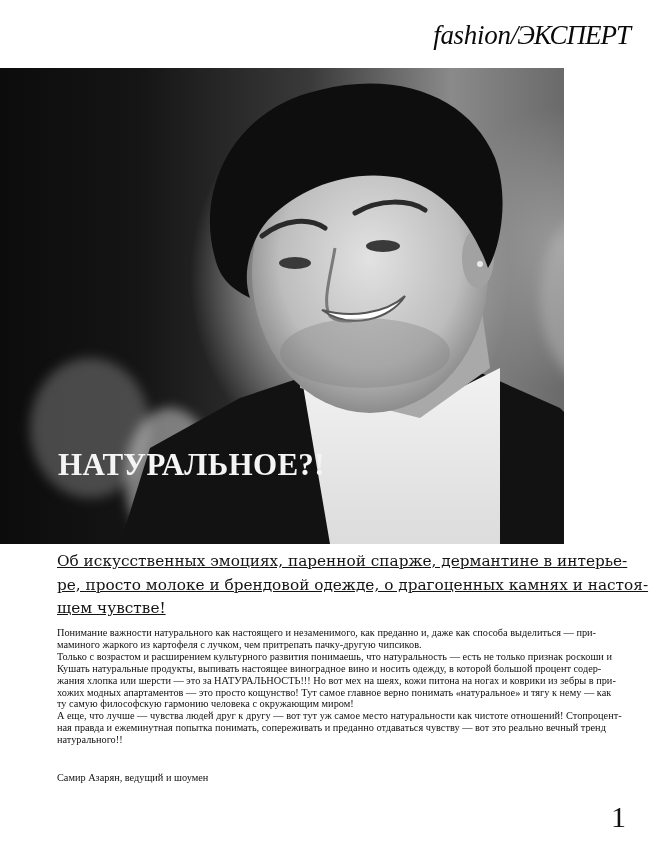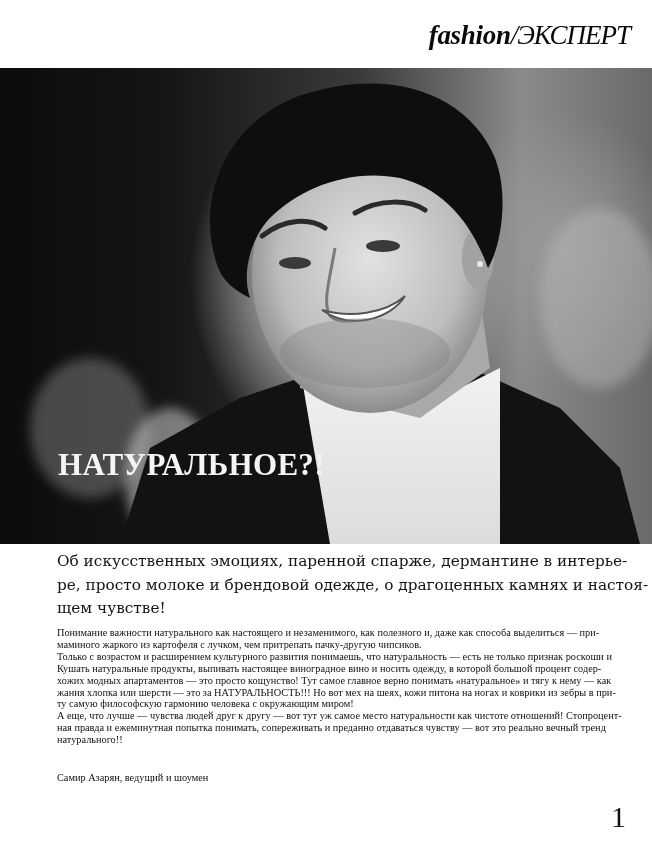--- a/index.html
+++ b/index.html
@@ -1,32 +1,32 @@
 <!DOCTYPE html>
 <html><head>
 <meta charset="utf-8">
 <style>
   html, body { margin: 0; padding: 0; background: #ffffff; }
   body { width: 652px; height: 850px; position: relative; overflow: hidden; font-family: "DejaVu Serif", serif; color: #111; }
 
   .masthead { position: absolute; top: 18px; right: 22px; font-family: "Liberation Serif", serif; font-size: 27px; line-height: 34px; color: #0a0a0a; white-space: nowrap; }
-  .masthead .brand { font-style: italic; font-weight: bold; letter-spacing: -0.3px; margin-left: 42px; }
+  .masthead .brand { font-style: italic; font-weight: normal; letter-spacing: -0.3px; margin-left: 42px; }
   .masthead .section { font-style: italic; font-weight: normal; letter-spacing: -1px; }
 
-  .hero { position: absolute; left: 0; top: 68px; width: 652px; height: 476px; overflow: hidden;
+  .hero { position: absolute; left: 0; top: 68px; width: 564px; height: 476px; overflow: hidden;
     background:
       radial-gradient(ellipse 160px 190px at 350px 210px, #cfcfcf 0%, #a8a8a8 45%, rgba(60,60,60,0) 100%),
       radial-gradient(ellipse 120px 140px at 560px 180px, #9a9a9a 0%, rgba(90,90,90,0) 100%),
       linear-gradient(90deg, #0c0c0c 0%, #151515 25%, #3a3a3a 55%, #8a8a8a 80%, #6a6a6a 100%);
   }
   .hero svg { position: absolute; left: 0; top: 0; }
   .headline { position: absolute; left: 58px; top: 358px; font-family: "Liberation Serif", serif; font-size: 31px; line-height: 36px; color: #f4f4f4; letter-spacing: 0.3px; white-space: nowrap; }
 
   .lead { position: absolute; left: 57px; top: 550px; width: 582px; font-family: "DejaVu Serif", serif; font-size: 15.3px; line-height: 23.5px; color: #141414; margin: 0; }
-  .lead-line { display: block; white-space: nowrap; text-align: justify; }
+  .lead-line { display: block; white-space: nowrap; text-align: justify; text-decoration: underline; }
 
   .body { position: absolute; left: 57px; top: 627px; width: 590px; font-family: "Liberation Serif", serif; font-size: 10.3px; line-height: 11.9px; color: #111; }
   .body .l { display: block; white-space: nowrap; }
   .signature { position: absolute; left: 57px; top: 772px; font-family: Liberation Serif, serif; font-size: 10.3px; line-height: 12px; color: #111; white-space: nowrap; }
 
   .page-number { position: absolute; right: 26px; top: 800px; font-family: "Liberation Serif", serif; font-size: 30px; line-height: 34px; color: #111; }
 </style>
 </head>
 <body>
 
@@ -83,26 +83,26 @@
   <h1 class="headline">НАТУРАЛЬНОЕ?!</h1>
 </div>
 
 <p class="lead">
   <span class="lead-line">Об искусственных эмоциях, паренной спарже, дермантине в интерье-</span>
   <span class="lead-line">ре, просто молоке и брендовой одежде, о драгоценных камнях и настоя-</span>
   <span class="lead-line">щем чувстве!</span>
 </p>
 
 <div class="body">
-  <span class="l">Понимание важности натурального как настоящего и незаменимого, как полезного и, даже как способа выделиться — при-</span>
+  <span class="l">Понимание важности натурального как настоящего и незаменимого, как преданно и, даже как способа выделиться — при-</span>
   <span class="l">маминого жаркого из картофеля с лучком, чем притрепать пачку-другую чипсиков.</span>
   <span class="l">Только с возрастом и расширением культурного развития понимаешь, что натуральность — есть не только признак роскоши и</span>
   <span class="l">Кушать натуральные продукты, выпивать настоящее виноградное вино и носить одежду, в которой большой процент содер-</span>
+  <span class="l">жания хлопка или шерсти — это за НАТУРАЛЬНОСТЬ!!! Но вот мех на шеях, кожи питона на ногах и коврики из зебры в при-</span>
   <span class="l">хожих модных  апартаментов — это просто кощунство! Тут самое главное верно понимать «натуральное» и тягу к нему — как</span>
-  <span class="l">жания хлопка или шерсти — это за НАТУРАЛЬНОСТЬ!!! Но вот мех на шеях, кожи питона на ногах и коврики из зебры в при-</span>
   <span class="l">ту самую философскую гармонию человека с окружающим миром!</span>
   <span class="l">А еще, что лучше — чувства людей друг к другу — вот тут уж самое место натуральности как чистоте отношений! Стопроцент-</span>
   <span class="l">ная правда и ежеминутная попытка понимать, сопереживать и преданно отдаваться чувству — вот это реально вечный тренд</span>
   <span class="l">натурального!!</span>
 </div>
 
 <div class="signature">Самир Азарян, ведущий и шоумен</div>
 
 <div class="page-number">1</div>
 

